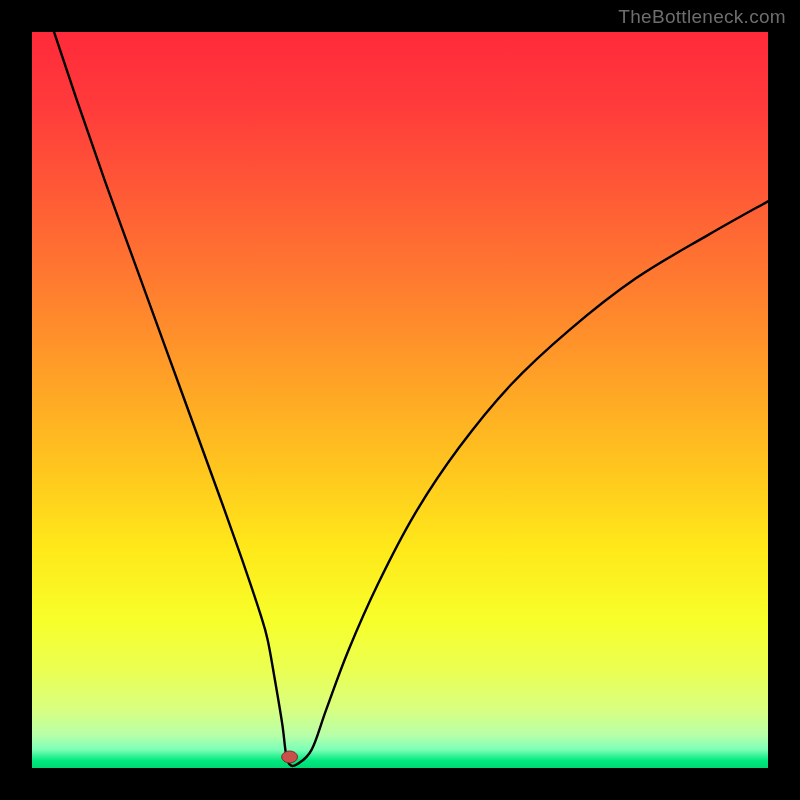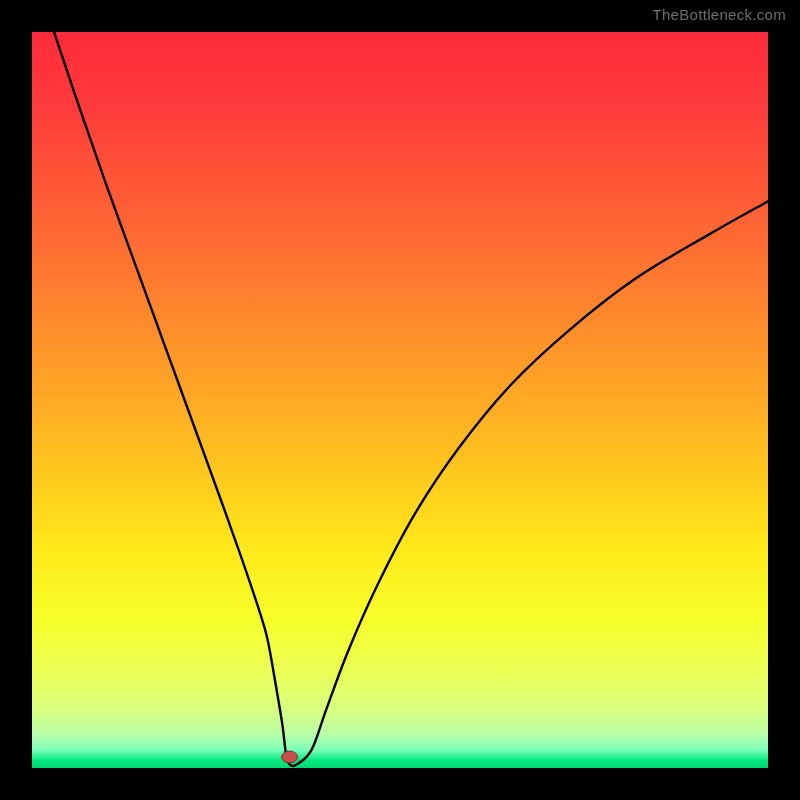--- a/index.html
+++ b/index.html
@@ -23,21 +23,21 @@
     top: 32px;
     width: 736px;
     height: 736px;
     overflow: hidden;
   }
   .watermark {
     position: absolute;
     top: 6px;
     right: 14px;
     color: #6d6d6d;
-    font-size: 15px;
+    font-size: 19px;
     font-weight: 500;
     letter-spacing: 0.3px;
     font-family: Arial, Helvetica, sans-serif;
   }
   svg { display: block; }
 </style>
 </head>
 <body>
 
 <div class="frame">

